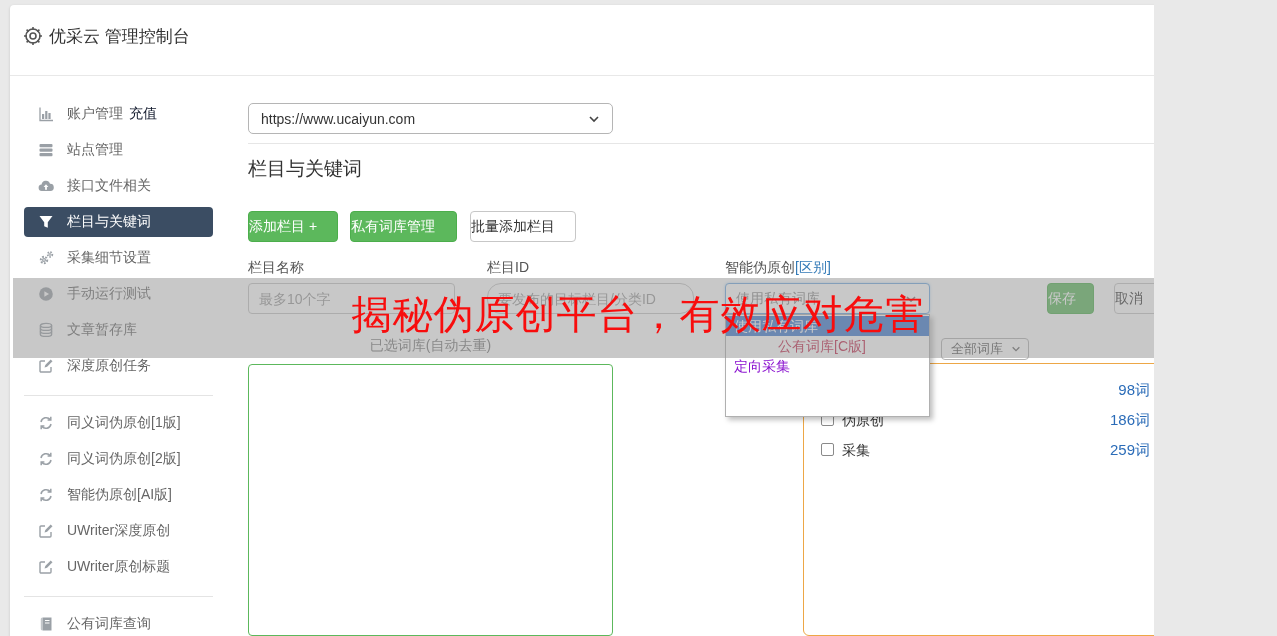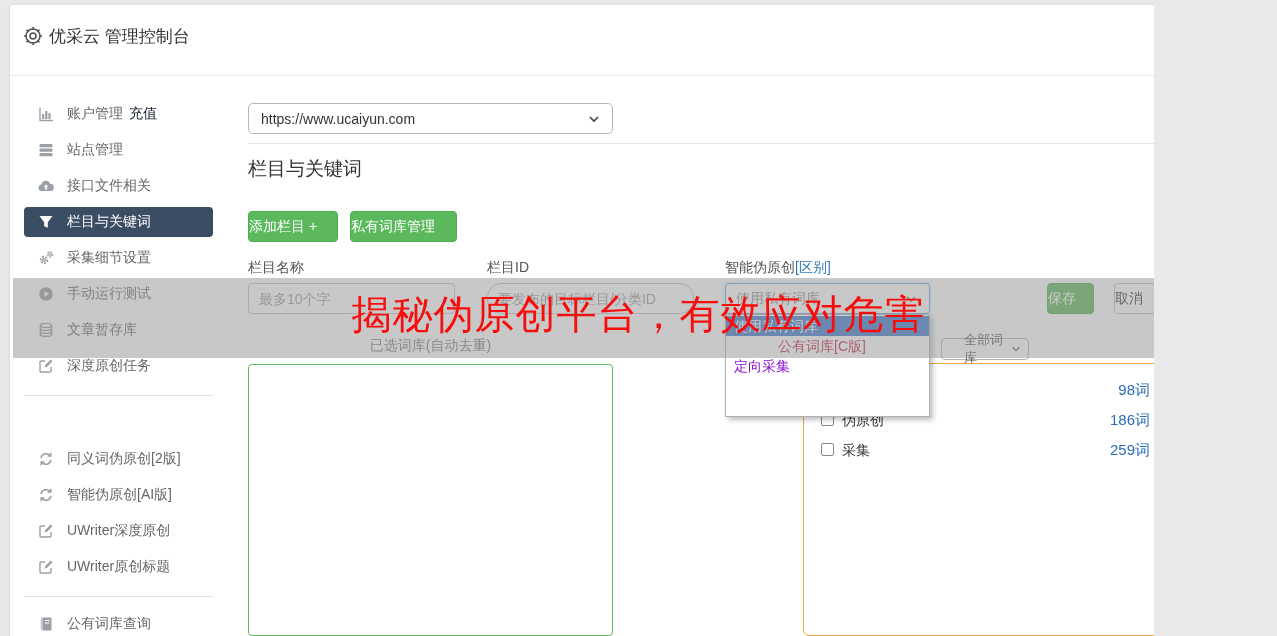--- a/index.html
+++ b/index.html
@@ -66,21 +66,21 @@
   .opt.c-blue { color:#2323cb; }
   .opt.c-crimson { color:#c2274b;margin-left:44px; }
   .opt.c-purple { color:#8a12cf; }
 
   .picked-label { left:248px; top:337px; width:365px; text-align:center; font-size:14px; color:#7a7a7a; }
   .green-box { left:248px; top:364px; width:365px; height:272px; background:#fff;
                border:1px solid #5cb85c; border-radius:4px; }
 
   .filter-select { left:941px; top:338px; width:88px; height:22px; border:1px solid #b3b3b3; border-radius:4px;
                    background:#fff; display:flex; align-items:center; font-size:13px; color:#555; cursor:pointer; }
-  .filter-select .val { margin-left:22px; flex:1;font-family:Liberation Mono, monospace; }
+  .filter-select .val { margin-left:9px; flex:1;font-family:Liberation Mono, monospace; }
   .filter-select .chev { width:10px; height:10px; margin-right:7px; color:#666; }
 
   .orange-panel { left:803px; top:363px; width:365px; height:273px; background:#fff;
                   border:1px solid #eda746; border-radius:6px; }
   .cbx { position:absolute; width:13px; height:13px; border:1px solid #8a8a8a; border-radius:2px; background:#fff; cursor:pointer; }
   .row-label { position:absolute; font-size:14px; color:#333; }
   .row-count { position:absolute; width:110px; text-align:right; font-size:15px; color:#2b6cb8; }
 
   
   .gray-overlay { left:13px; top:278px; width:1250px; height:80px; background:rgba(150,150,150,.52); z-index:20; }
@@ -197,46 +197,59 @@
       <svg viewBox="0 0 16 16">
           <path d="M13 9v4a1 1 0 01-1 1H3a1 1 0 01-1-1V4a1 1 0 011-1h4" fill="none" stroke="currentColor" stroke-width="1.4"></path>
           <path d="M6.5 9.5l.8-2.6 5.4-5.4 1.8 1.8-5.4 5.4z" fill="currentColor"></path>
         </svg>
     </span>
     <span class="lbl">深度原创任务</span>
   </div>
 
   <div class="side-div" style="top:395px"></div>
 
-
-  <div class="side-item" style="top:444px">
+  <div class="side-item" style="top:408px">
     <span class="ic">
       <svg viewBox="0 0 16 16">
           <g fill="none" stroke="currentColor" stroke-width="1.5">
             <path d="M3 7a5.2 5.2 0 019.3-2.2"></path>
             <path d="M12.8 1.8v3.2H9.6"></path>
             <path d="M13 9a5.2 5.2 0 01-9.3 2.2"></path>
             <path d="M3.2 14.2V11h3.2"></path>
           </g>
         </svg>
     </span>
-    <span class="lbl">同义词伪原创[2版]</span>
-  </div>
-
-  <div class="side-item" style="top:480px">
+    <span class="lbl">同义词伪原创[1版]</span>
+  </div>
+
+  <div class="side-item" style="top:444px">
     <span class="ic">
       <svg viewBox="0 0 16 16">
           <g fill="none" stroke="currentColor" stroke-width="1.5">
             <path d="M3 7a5.2 5.2 0 019.3-2.2"></path>
             <path d="M12.8 1.8v3.2H9.6"></path>
             <path d="M13 9a5.2 5.2 0 01-9.3 2.2"></path>
             <path d="M3.2 14.2V11h3.2"></path>
           </g>
         </svg>
     </span>
+    <span class="lbl">同义词伪原创[2版]</span>
+  </div>
+
+  <div class="side-item" style="top:480px">
+    <span class="ic">
+      <svg viewBox="0 0 16 16">
+          <g fill="none" stroke="currentColor" stroke-width="1.5">
+            <path d="M3 7a5.2 5.2 0 019.3-2.2"></path>
+            <path d="M12.8 1.8v3.2H9.6"></path>
+            <path d="M13 9a5.2 5.2 0 01-9.3 2.2"></path>
+            <path d="M3.2 14.2V11h3.2"></path>
+          </g>
+        </svg>
+    </span>
     <span class="lbl">智能伪原创[AI版]</span>
   </div>
 
   <div class="side-item" style="top:516px">
     <span class="ic">
       <svg viewBox="0 0 16 16">
           <path d="M13 9v4a1 1 0 01-1 1H3a1 1 0 01-1-1V4a1 1 0 011-1h4" fill="none" stroke="currentColor" stroke-width="1.4"></path>
           <path d="M6.5 9.5l.8-2.6 5.4-5.4 1.8 1.8-5.4 5.4z" fill="currentColor"></path>
         </svg>
     </span>
@@ -274,20 +287,21 @@
       <svg viewBox="0 0 12 12">
           <path d="M2 4l4 4 4-4" fill="none" stroke="currentColor" stroke-width="1.6"></path>
         </svg>
     </span>
   </div>
   <div class="abs rule"></div>
   <div class="abs page-title">栏目与关键词</div>
 
   <div id="btn-add" class="btn btn-green">添加栏目 +</div>
   <div id="btn-dict" class="btn btn-green">私有词库管理</div>
+  <div id="btn-batch" class="btn btn-white">批量添加栏目</div>
 
   <div class="f-label" style="left:248px">栏目名称</div>
   <div class="f-label" style="left:487px">栏目ID</div>
   <div class="f-label" style="left:725px">
     <span>智能伪原创</span><span class="f-link">[区别]</span>
   </div>
 
   <input class="f-input" style="left: 248px;" placeholder="最多10个字">
   <input class="f-input" style="left: 487px; border-radius: 14px;" placeholder="要发布的目标栏目/分类ID">
   <div class="abs dict-select">

